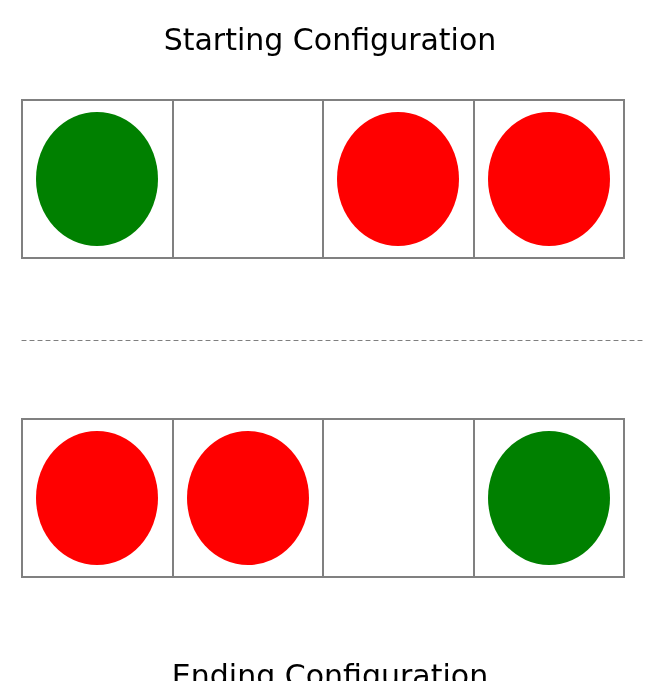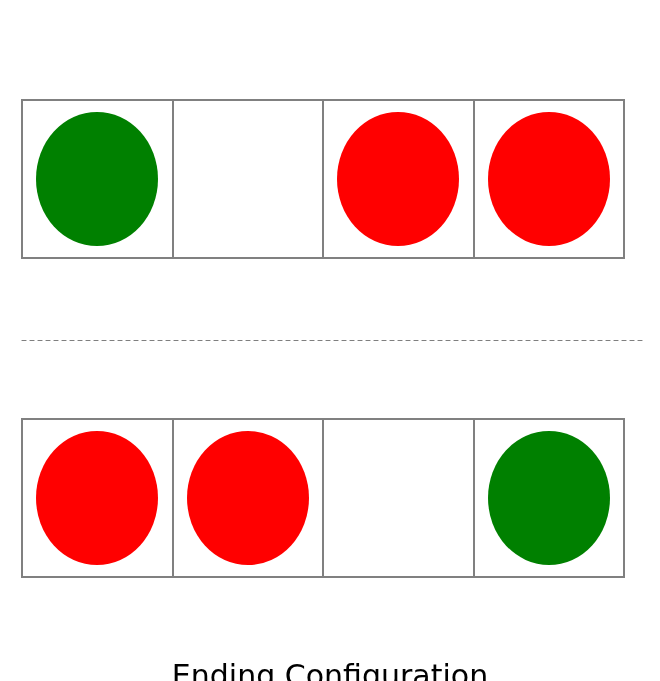--- a/index.html
+++ b/index.html
@@ -90,20 +90,21 @@
     background-size: 8px 3px;
     background-repeat: repeat-x;
     background-position: 0 0;
   }
 </style>
 </head>
 <body>
 
 <div class="stage">
 
+  <div class="caption caption-top">Starting Configuration</div>
 
   <div class="grid grid-start">
     <div class="cell">
       <span class="token token-green"></span>
     </div>
     <div class="cell">
       <span class="token token-empty"></span>
     </div>
     <div class="cell">
       <span class="token token-red"></span>

